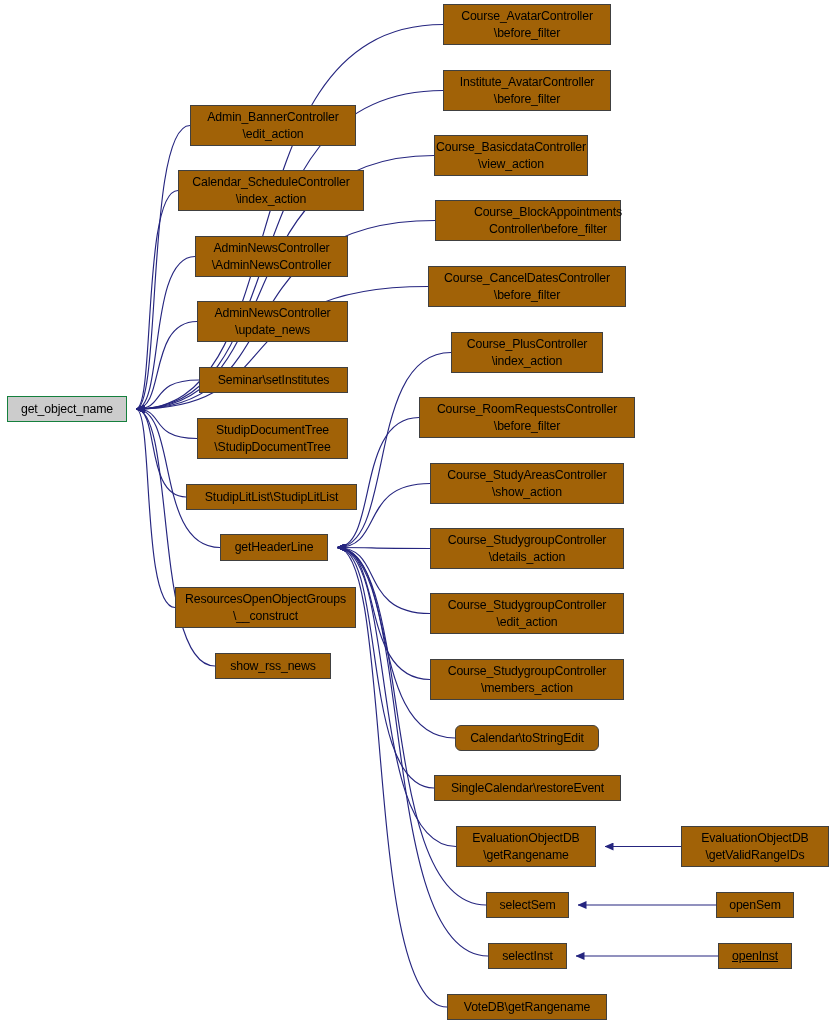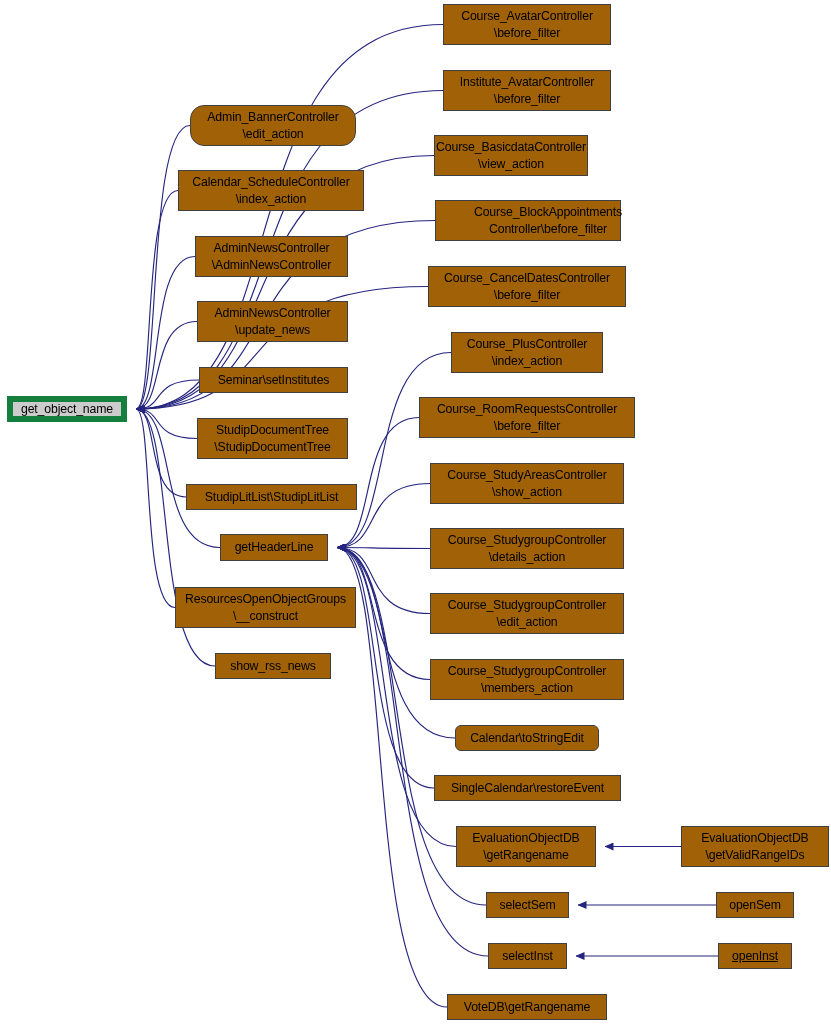--- a/index.html
+++ b/index.html
@@ -32,21 +32,21 @@
     text-align: center;
     display: flex;
     align-items: center;
     justify-content: center;
     white-space: pre-line;
     letter-spacing: -0.15px;
     z-index: 5;
   }
   .node.root {
     background: #cccccc;
-    border: 6px solid #15803d;
+    border: 1px solid #15803d;
   }
 </style>
 </head>
 <body>
 
 <div id="graph-root">
   <svg class="edges" viewBox="0 0 831 1026" xmlns="http://www.w3.org/2000/svg">
     <defs>
       <marker id="arrowhead" markerWidth="9" markerHeight="8" refX="8.5" refY="4" orient="auto" markerUnits="userSpaceOnUse">
         <polygon points="0,0 9,4 0,8" fill="#25257f"></polygon>
@@ -80,21 +80,21 @@
         <path d="M 486 905 C 375.4 905, 414.9 547.5, 337 547.5" fill="none" stroke="#25257f" stroke-width="1.15" marker-end="url(#arrowhead)"></path>
         <path d="M 488 956 C 376 956, 416 547.5, 337 547.5" fill="none" stroke="#25257f" stroke-width="1.15" marker-end="url(#arrowhead)"></path>
         <path d="M 447 1007 C 363.7 1007, 393.45 547.5, 337 547.5" fill="none" stroke="#25257f" stroke-width="1.15" marker-end="url(#arrowhead)"></path>
         <path d="M 681 846.5 C 621.5 846.5, 642.75 846.5, 605 846.5" fill="none" stroke="#25257f" stroke-width="1.15" marker-end="url(#arrowhead)"></path>
         <path d="M 716 905 C 613.1 905, 649.85 905, 578 905" fill="none" stroke="#25257f" stroke-width="1.15" marker-end="url(#arrowhead)"></path>
         <path d="M 718 956 C 612.3 956, 650.05 956, 576 956" fill="none" stroke="#25257f" stroke-width="1.15" marker-end="url(#arrowhead)"></path>
       </g>
   </svg>
   <div id="node-layer">
       <div class="node root" style="left: 7px; top: 396px; width: 120px; height: 26px;">get_object_name</div>
-      <div class="node" style="left: 190px; top: 105px; width: 166px; height: 41px; border-radius: 14px;">Admin_BannerController
+      <div class="node" style="left: 190px; top: 105px; width: 166px; height: 41px;">Admin_BannerController
 \edit_action</div>
       <div class="node" style="left: 178px; top: 170px; width: 186px; height: 41px;">Calendar_ScheduleController
 \index_action</div>
       <div class="node" style="left: 195px; top: 236px; width: 153px; height: 41px;">AdminNewsController
 \AdminNewsController</div>
       <div class="node" style="left: 197px; top: 301px; width: 151px; height: 41px;">AdminNewsController
 \update_news</div>
       <div class="node" style="left: 199px; top: 367px; width: 149px; height: 26px;">Seminar\setInstitutes</div>
       <div class="node" style="left: 197px; top: 418px; width: 151px; height: 41px;">StudipDocumentTree
 \StudipDocumentTree</div>

